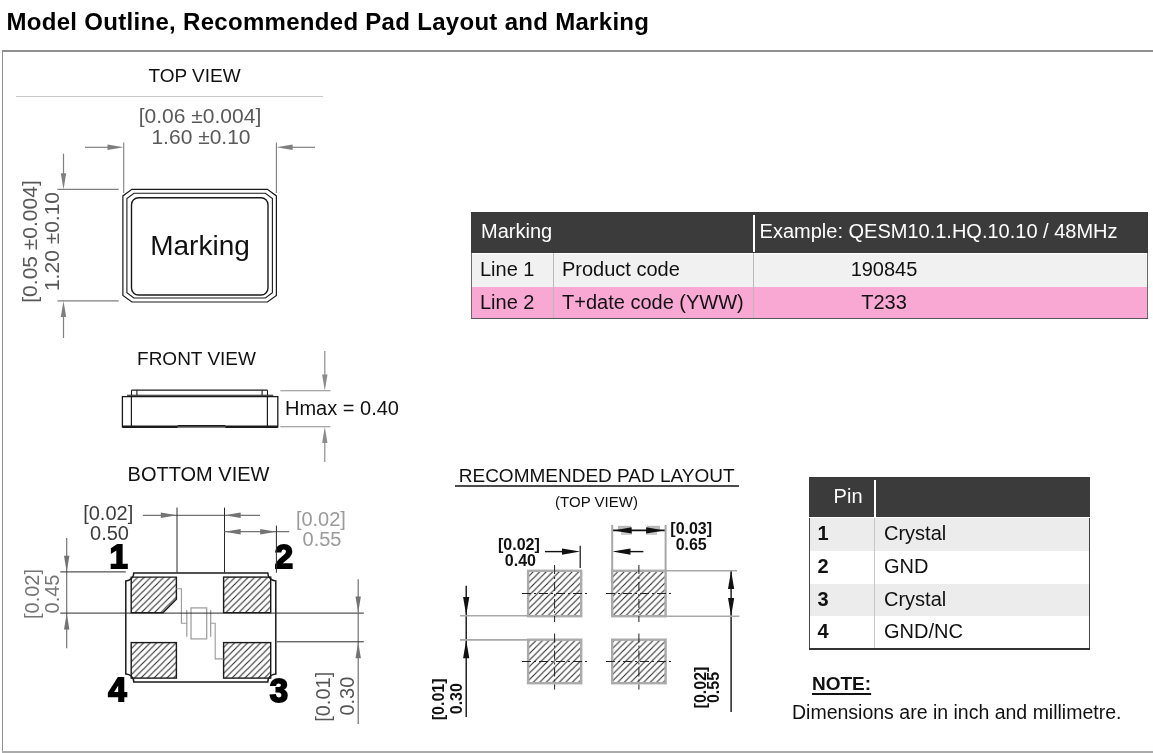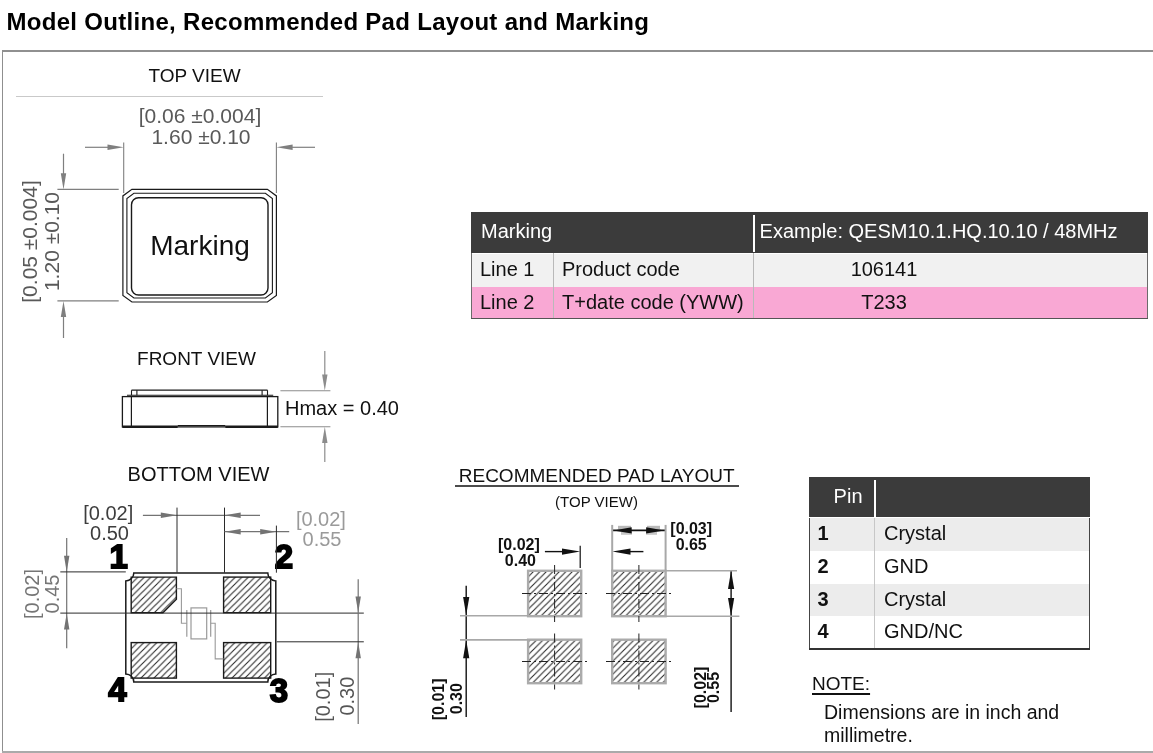--- a/index.html
+++ b/index.html
@@ -236,21 +236,21 @@
 
   <div class="abs" style="left:0;top:0;width:677px;height:40.5px;background:#3b3b3b;color:#fff;">
     <div class="abs" style="left:10px;top:8px;">Marking</div>
     <div class="abs" style="left:288.6px;top:8px;">Example: QESM10.1.HQ.10.10 / 48MHz</div>
     <div class="abs" style="left:282.1px;top:3px;width:1.5px;height:37px;background:#fff;"></div>
   </div>
 
   <div class="abs" style="left:0;top:41.5px;width:677px;height:33px;background:#f1f1f1;">
     <div class="abs" style="left:9px;top:4px;">Line 1</div>
     <div class="abs" style="left:91px;top:4px;">Product code</div>
-    <div class="abs" style="left:413px;top:4px;transform:translateX(-50%);">106141</div>
+    <div class="abs" style="left:413px;top:4px;transform:translateX(-50%);">190845</div>
   </div>
 
   <div class="abs" style="left:0;top:74.5px;width:677px;height:32px;background:#f9a8d4;">
     <div class="abs" style="left:9px;top:4px;">Line 2</div>
     <div class="abs" style="left:91px;top:4px;">T+date code (YWW)</div>
     <div class="abs" style="left:413px;top:4px;transform:translateX(-50%);">T233</div>
   </div>
 
   <div class="abs" style="left:82.3px;top:41px;width:1px;height:66px;background:#b9b9b9;"></div>
   <div class="abs" style="left:282.1px;top:41px;width:1px;height:66px;background:#b9b9b9;"></div>
@@ -286,15 +286,15 @@
     <div class="abs" style="left:9px;top:4px;font-weight:bold;">4</div>
     <div class="abs" style="left:75.4px;top:4px;">GND/NC</div>
   </div>
 
   <div class="abs" style="left:65.8px;top:41px;width:1px;height:131px;background:#c7c7c7;"></div>
   <div class="abs" style="left:0;top:40.5px;width:1px;height:131.7px;background:#444;"></div>
   <div class="abs" style="left:280px;top:40.5px;width:1px;height:131.7px;background:#444;"></div>
   <div class="abs" style="left:0;top:171px;width:281px;height:1.3px;background:#333;"></div>
 </div>
 
-<div class="abs" style="left:812px;top:673px;font-size:19px;font-weight:normal;color:#111;text-decoration:underline;text-decoration-thickness:2px;text-underline-offset:3px;">NOTE:</div>
-
-<div class="abs" style="left:824px;top:701px;font-size:19.5px;color:#111;">Dimensions are in inch and millimetre.</div>
+<div class="abs" style="left:812px;top:673px;font-size:19px;font-weight:bold;color:#111;text-decoration:underline;text-decoration-thickness:2px;text-underline-offset:3px;">NOTE:</div>
+
+<div class="abs" style="left:792px;top:701px;font-size:19.5px;color:#111;">Dimensions are in inch and millimetre.</div>
 
 </body></html>

